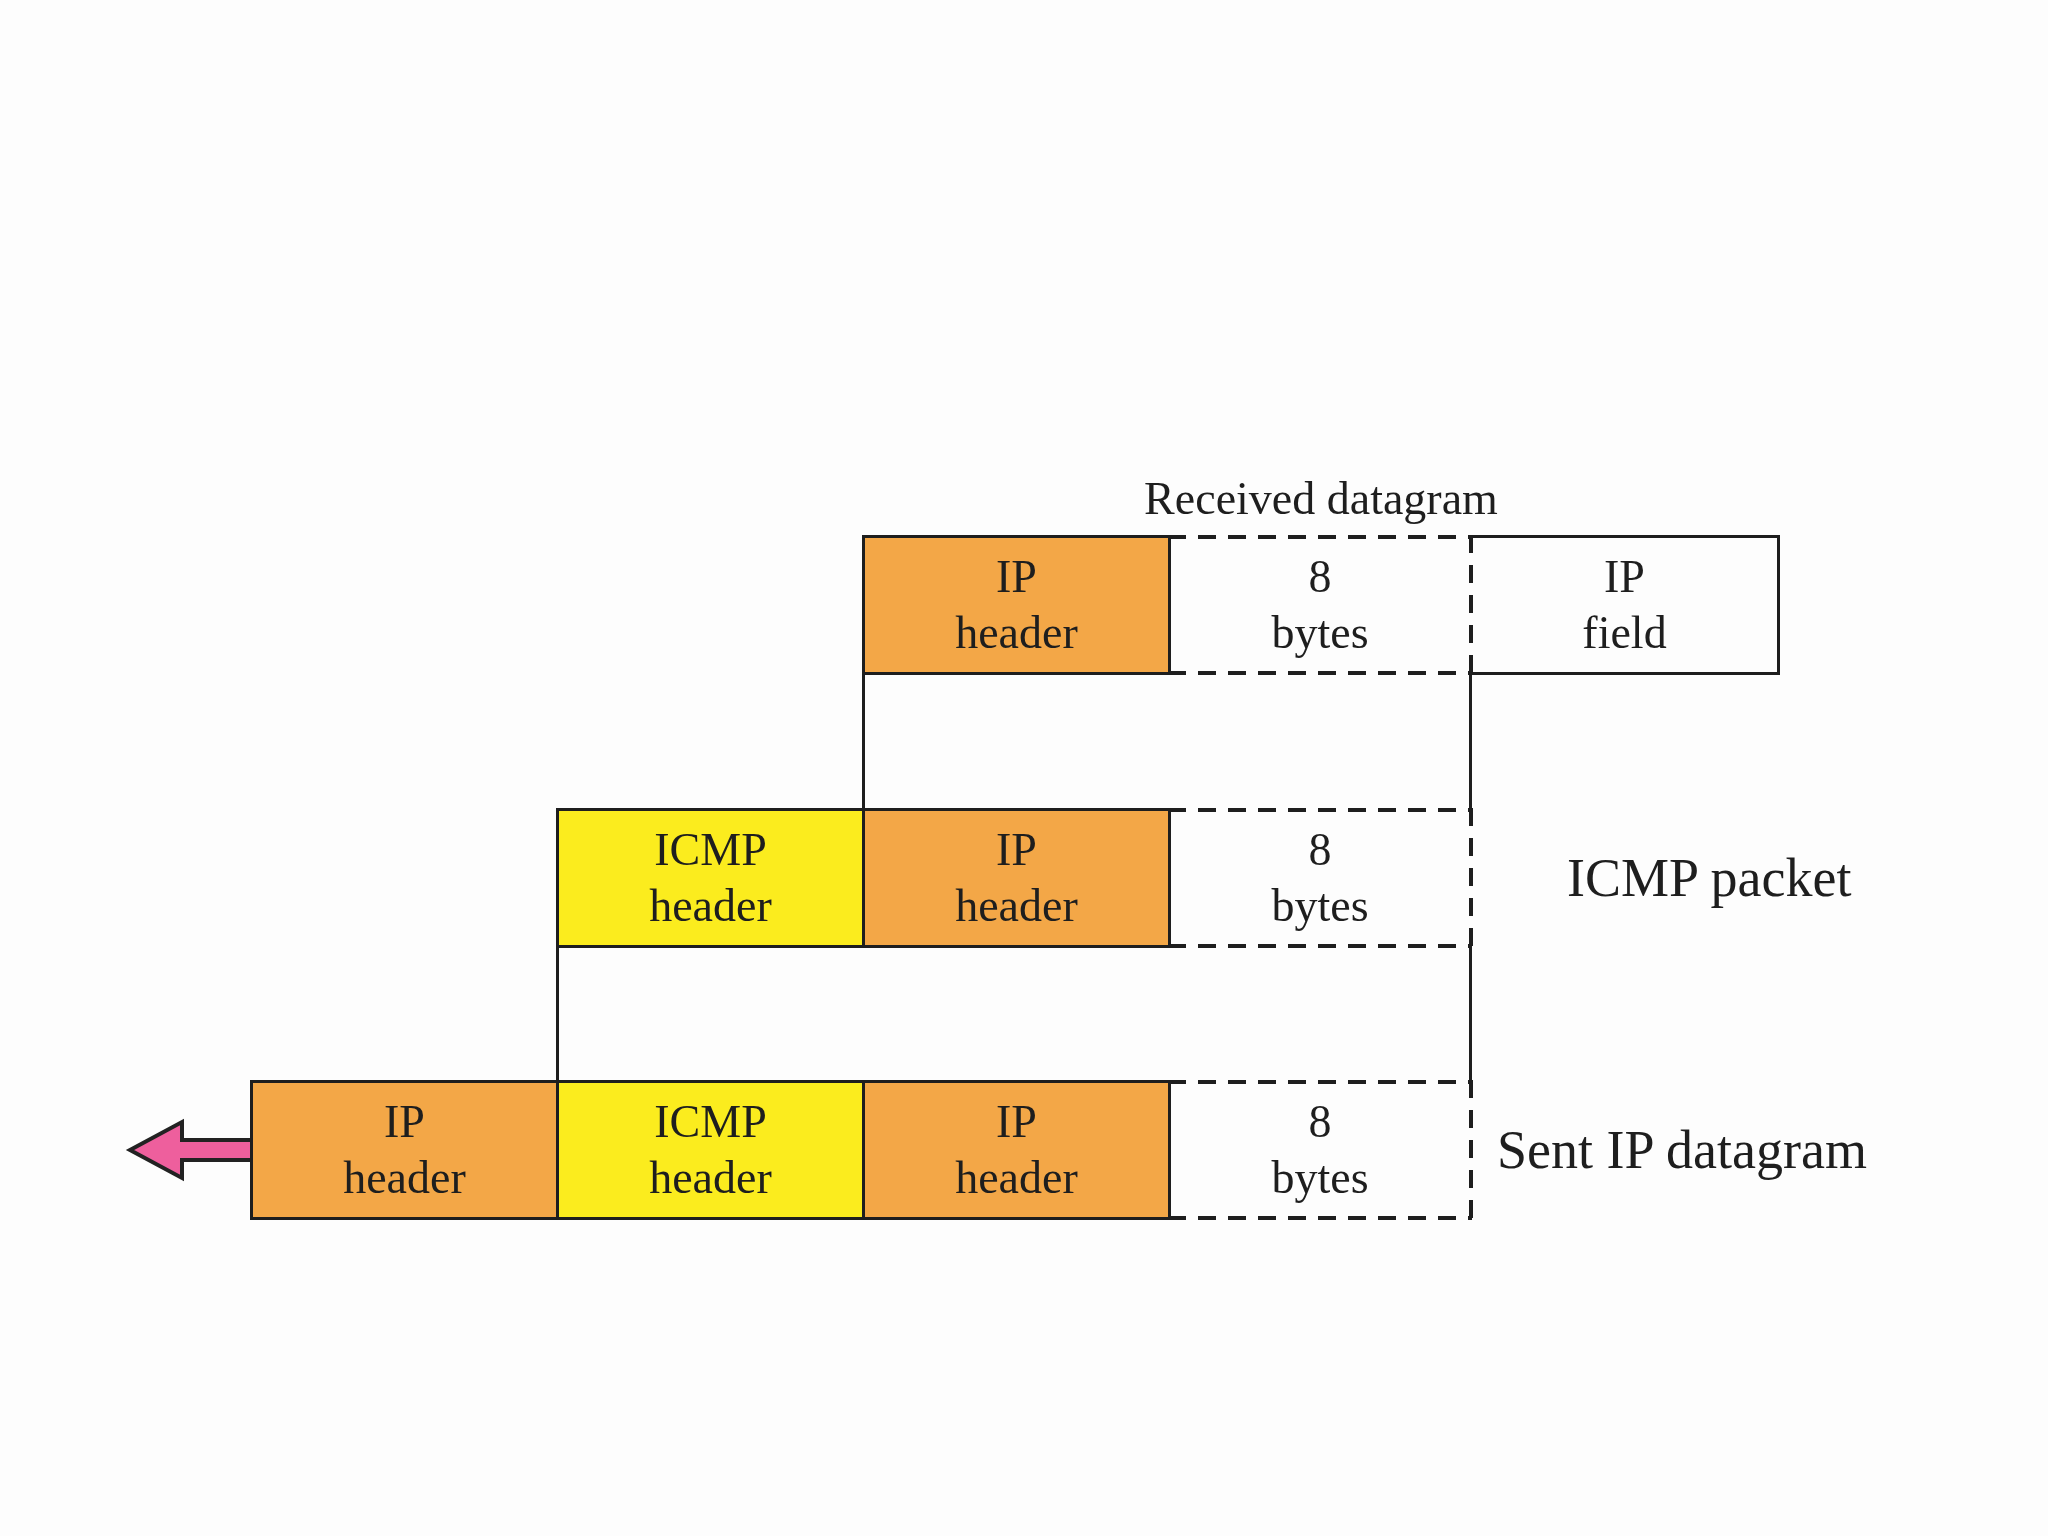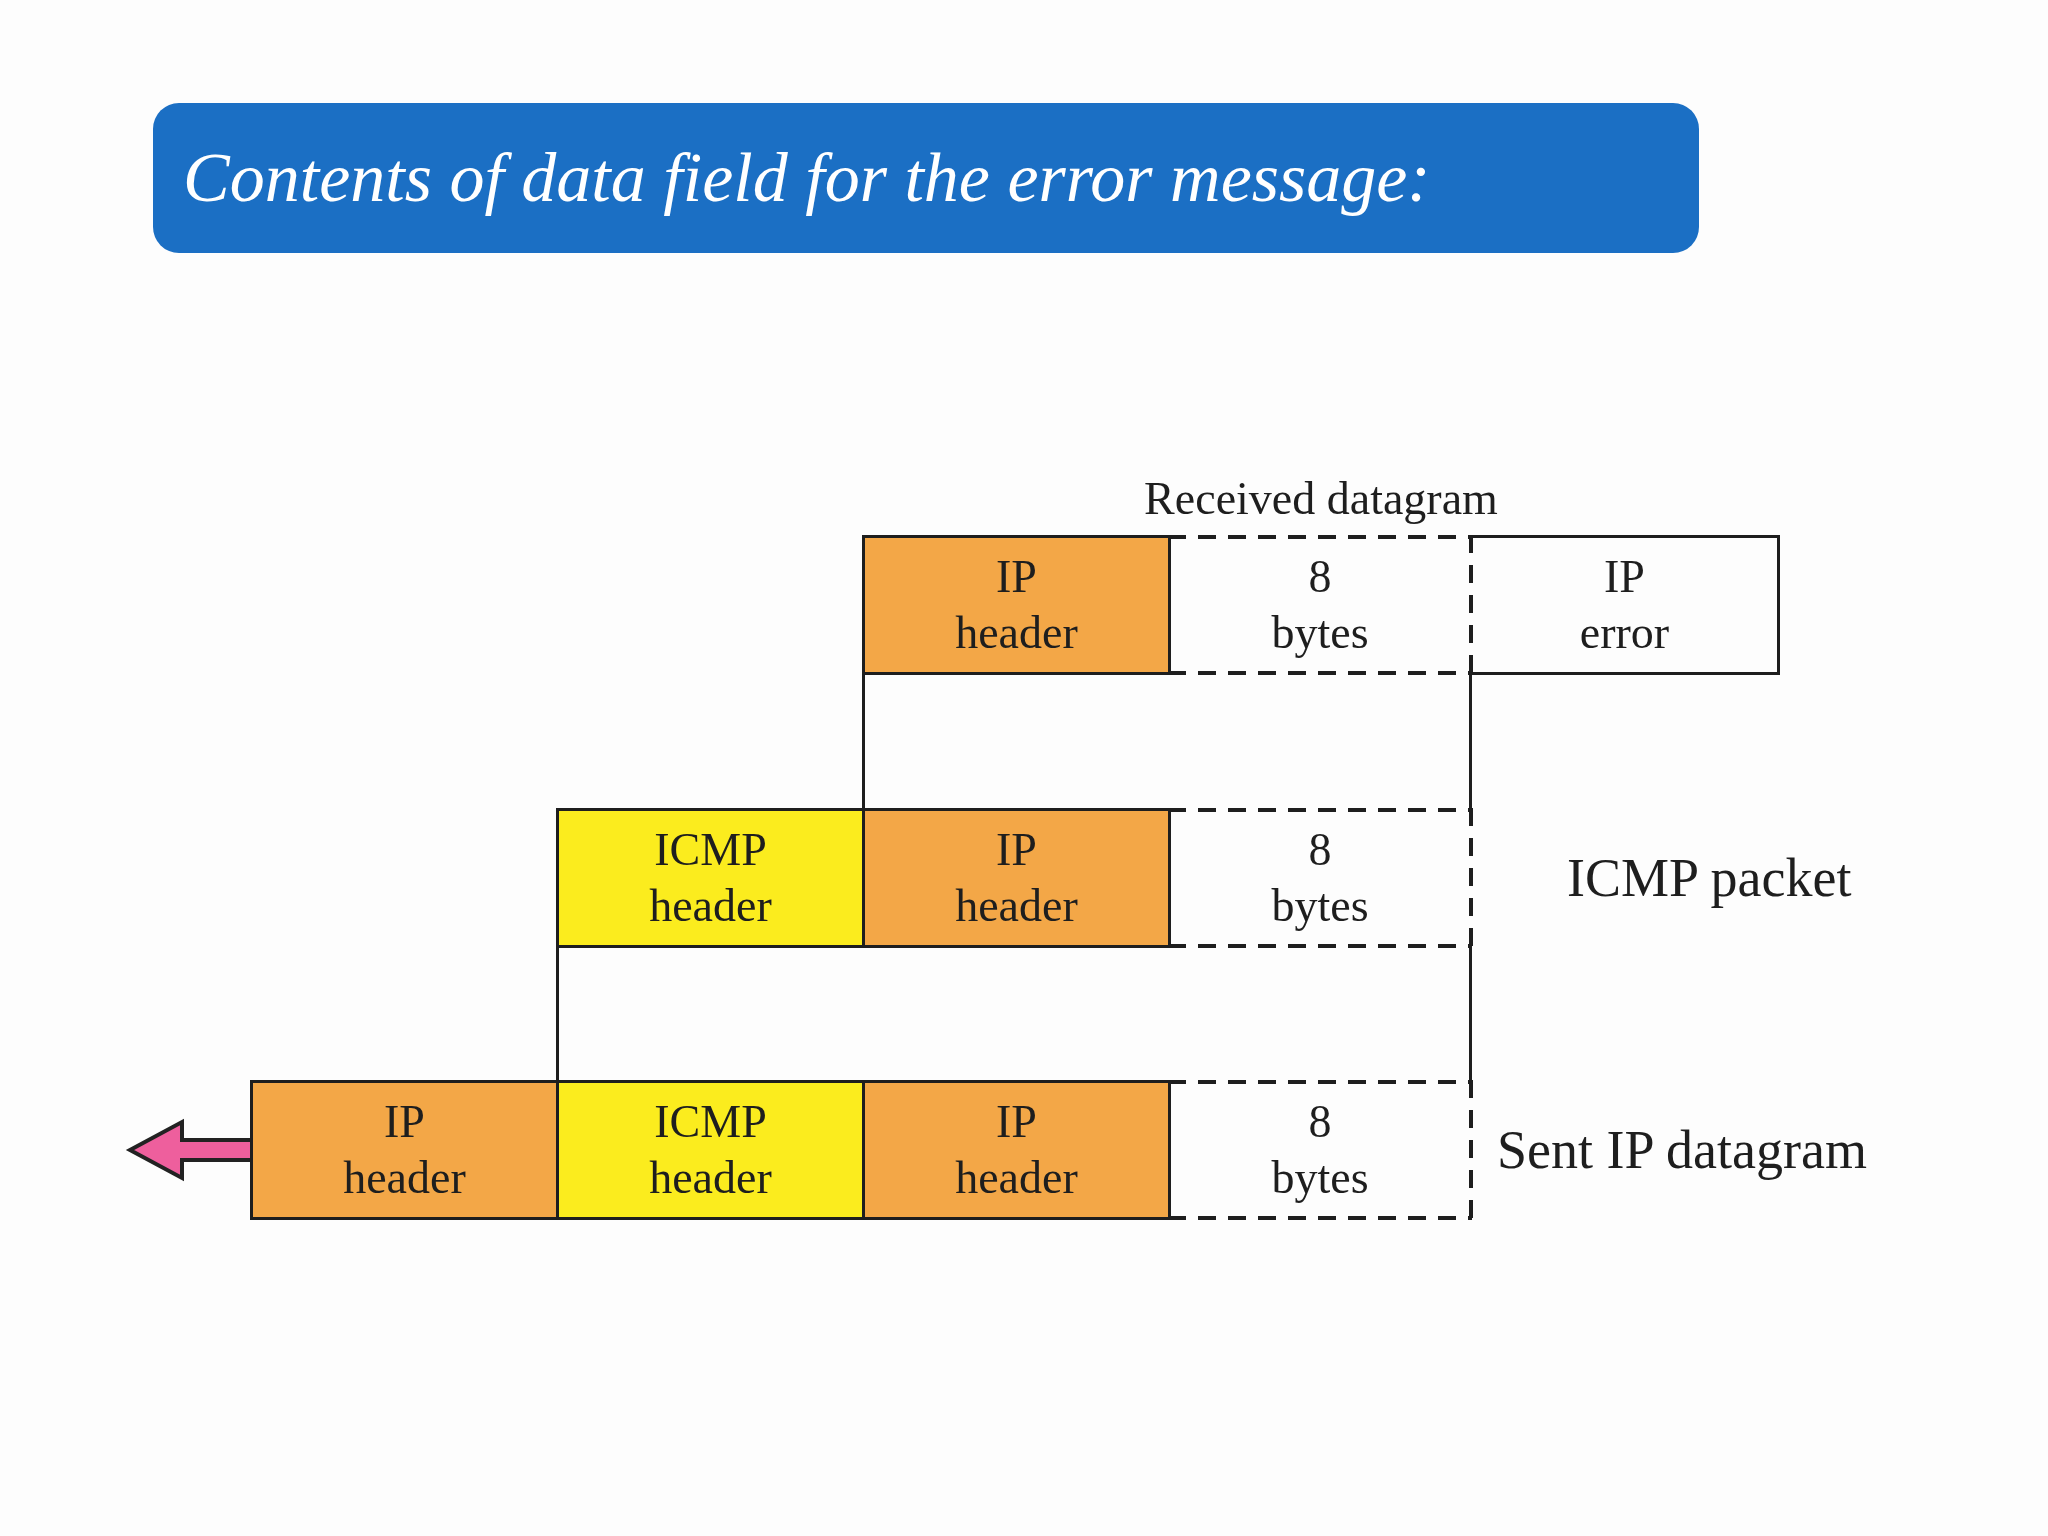--- a/index.html
+++ b/index.html
@@ -47,37 +47,34 @@
     display:flex;justify-content:center;align-items:flex-end;
     font-size:46px;white-space:nowrap;
   }
   .arrow-wrap{position:absolute;left:124px;top:1114px;width:136px;height:72px;z-index:1;}
 </style>
 </head>
 <body>
 
 <div class="stage">
 
-  <div class="title-bar" style="background-color: rgb(27, 111, 196);">
-    <span class="title-text" style="color: rgb(255, 255, 255);">Contents of data field for the error message:</span>
-  </div>
 
   <div class="top-label">Received datagram</div>
 
   <div class="cell" style="left: 862px; top: 535px; background-color: rgb(243, 167, 71);">
     <span>IP</span>
     <span>header</span>
   </div>
   <div class="ghost-cell" style="left:1168px;top:535px">
     <span>8</span>
     <span>bytes</span>
   </div>
   <div class="cell noleft" style="left:1472px;top:535px">
     <span>IP</span>
-    <span>error</span>
+    <span>field</span>
   </div>
   <div class="hdash" style="left:1168px;top:535px"></div>
   <div class="hdash" style="left:1168px;top:671px"></div>
   <div class="vdash" style="left:1469px;top:535px"></div>
 
   <div class="vline" style="left:862px;top:673px;height:137px"></div>
   <div class="vline" style="left:1469px;top:673px;height:137px"></div>
 
   <div class="cell" style="left: 556px; top: 808px; background-color: rgb(251, 236, 30);">
     <span>ICMP</span>

